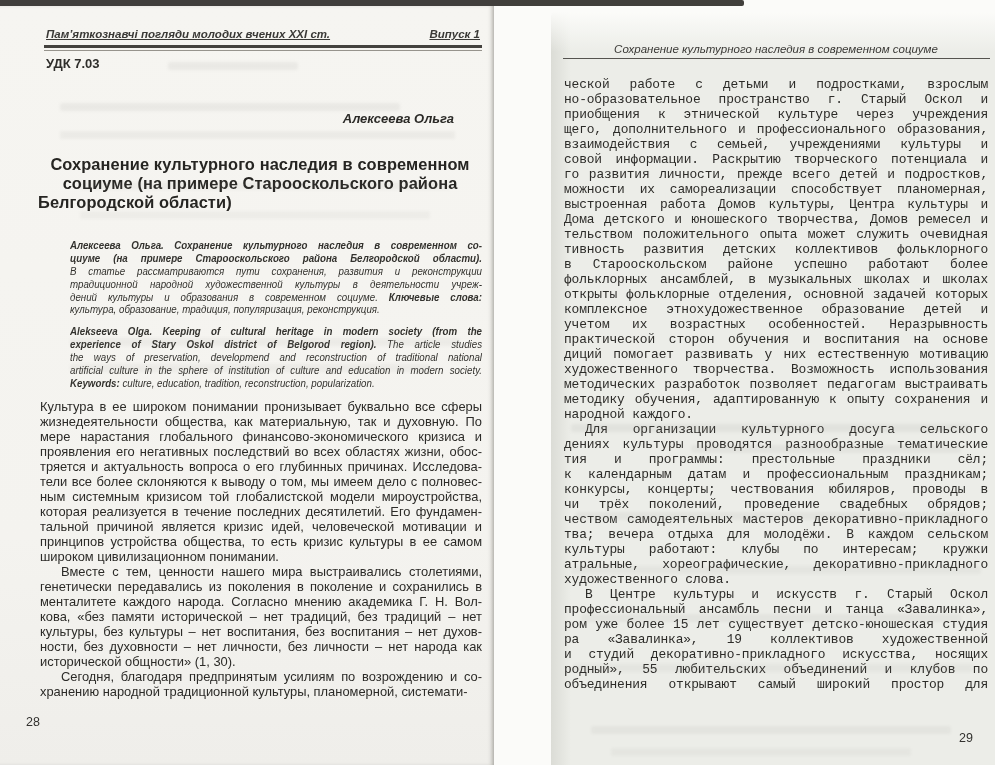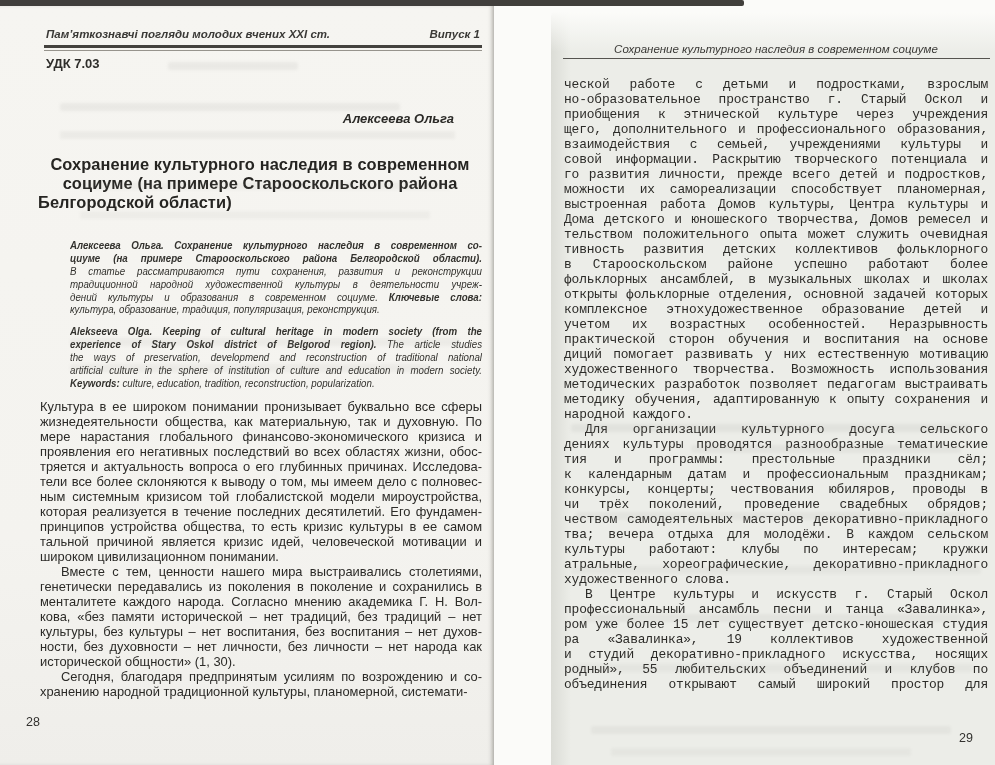--- a/index.html
+++ b/index.html
@@ -16,21 +16,21 @@
   .page{position:absolute;}
   .page-left{left:0;top:6px;width:494px;height:759px;
              background:linear-gradient(180deg,#f6f5f1 0%,#f4f3ef 70%,#efeeea 100%);
              box-shadow:inset -4px 0 5px -3px rgba(90,88,82,.6);}
   .page-right{left:551px;top:12px;width:444px;height:753px;border-top-left-radius:5px;
               background:linear-gradient(180deg,rgba(252,252,250,.95) 0px,rgba(252,252,250,0) 40px),
                          linear-gradient(90deg,#dbdcd6 0px,#ecede8 20px,#ecede8 100%);}
 
   
   .rh-row{position:absolute;top:22px;left:46px;right:14px;display:flex;justify-content:space-between;
-          font-style:italic;font-weight:600;font-size:11.5px;color:#3a3936;}
+          font-style:italic;font-weight:600;font-size:11.5px;color:#3a3936;text-decoration:underline;}
   .rule-left{position:absolute;top:39px;left:44px;right:12px;border-top:3px solid #44423e;}
   .rule-left::after{content:'';display:block;margin-top:2px;border-top:1px solid #97948d;}
   .udk{position:absolute;top:50px;left:46px;font-weight:700;font-size:13px;color:#2f2e2b;}
   .author{position:absolute;top:105px;left:40px;right:40px;text-align:right;
           font-weight:700;font-style:italic;font-size:13px;color:#2b2a27;}
   .title{position:absolute;top:149px;left:38px;right:12px;font-weight:700;font-size:16.4px;
          line-height:19px;color:#262522;letter-spacing:.1px;}
   .title .jline{height:19px;text-align:center;text-align-last:center;}
   .abstract{position:absolute;left:70px;right:12px;font-style:italic;font-size:11px;color:#33322e;}
   .abstract-ru{top:233px;}
@@ -97,22 +97,22 @@
     <div class="bodytext body-left">
         <div class="para">
           <div class="jline">Культура в ее широком понимании пронизывает буквально все сферы</div>
           <div class="jline">жизнедеятельности общества, как материальную, так и духовную. По</div>
           <div class="jline">мере нарастания глобального финансово-экономического кризиса и</div>
           <div class="jline">проявления его негативных последствий во всех областях жизни, обос-</div>
           <div class="jline">тряется и актуальность вопроса о его глубинных причинах. Исследова-</div>
           <div class="jline">тели все более склоняются к выводу о том, мы имеем дело с полновес-</div>
           <div class="jline">ным системным кризисом той глобалистской модели мироустройства,</div>
           <div class="jline">которая реализуется в течение последних десятилетий. Его фундамен-</div>
+          <div class="jline">тальной причиной является кризис идей, человеческой мотивации и</div>
           <div class="jline">принципов устройства общества, то есть кризис культуры в ее самом</div>
-          <div class="jline">тальной причиной является кризис идей, человеческой мотивации и</div>
           <div class="jline last">широком цивилизационном понимании.</div>
         </div>
         <div class="para indent">
           <div class="jline">Вместе с тем, ценности нашего мира выстраивались столетиями,</div>
           <div class="jline">генетически передавались из поколения в поколение и сохранились в</div>
           <div class="jline">менталитете каждого народа. Согласно мнению академика Г. Н. Вол-</div>
           <div class="jline">кова, «без памяти исторической – нет традиций, без традиций – нет</div>
           <div class="jline">культуры, без культуры – нет воспитания, без воспитания – нет духов-</div>
           <div class="jline">ности, без духовности – нет личности, без личности – нет народа как</div>
           <div class="jline last">исторической общности» (1, 30).</div>

